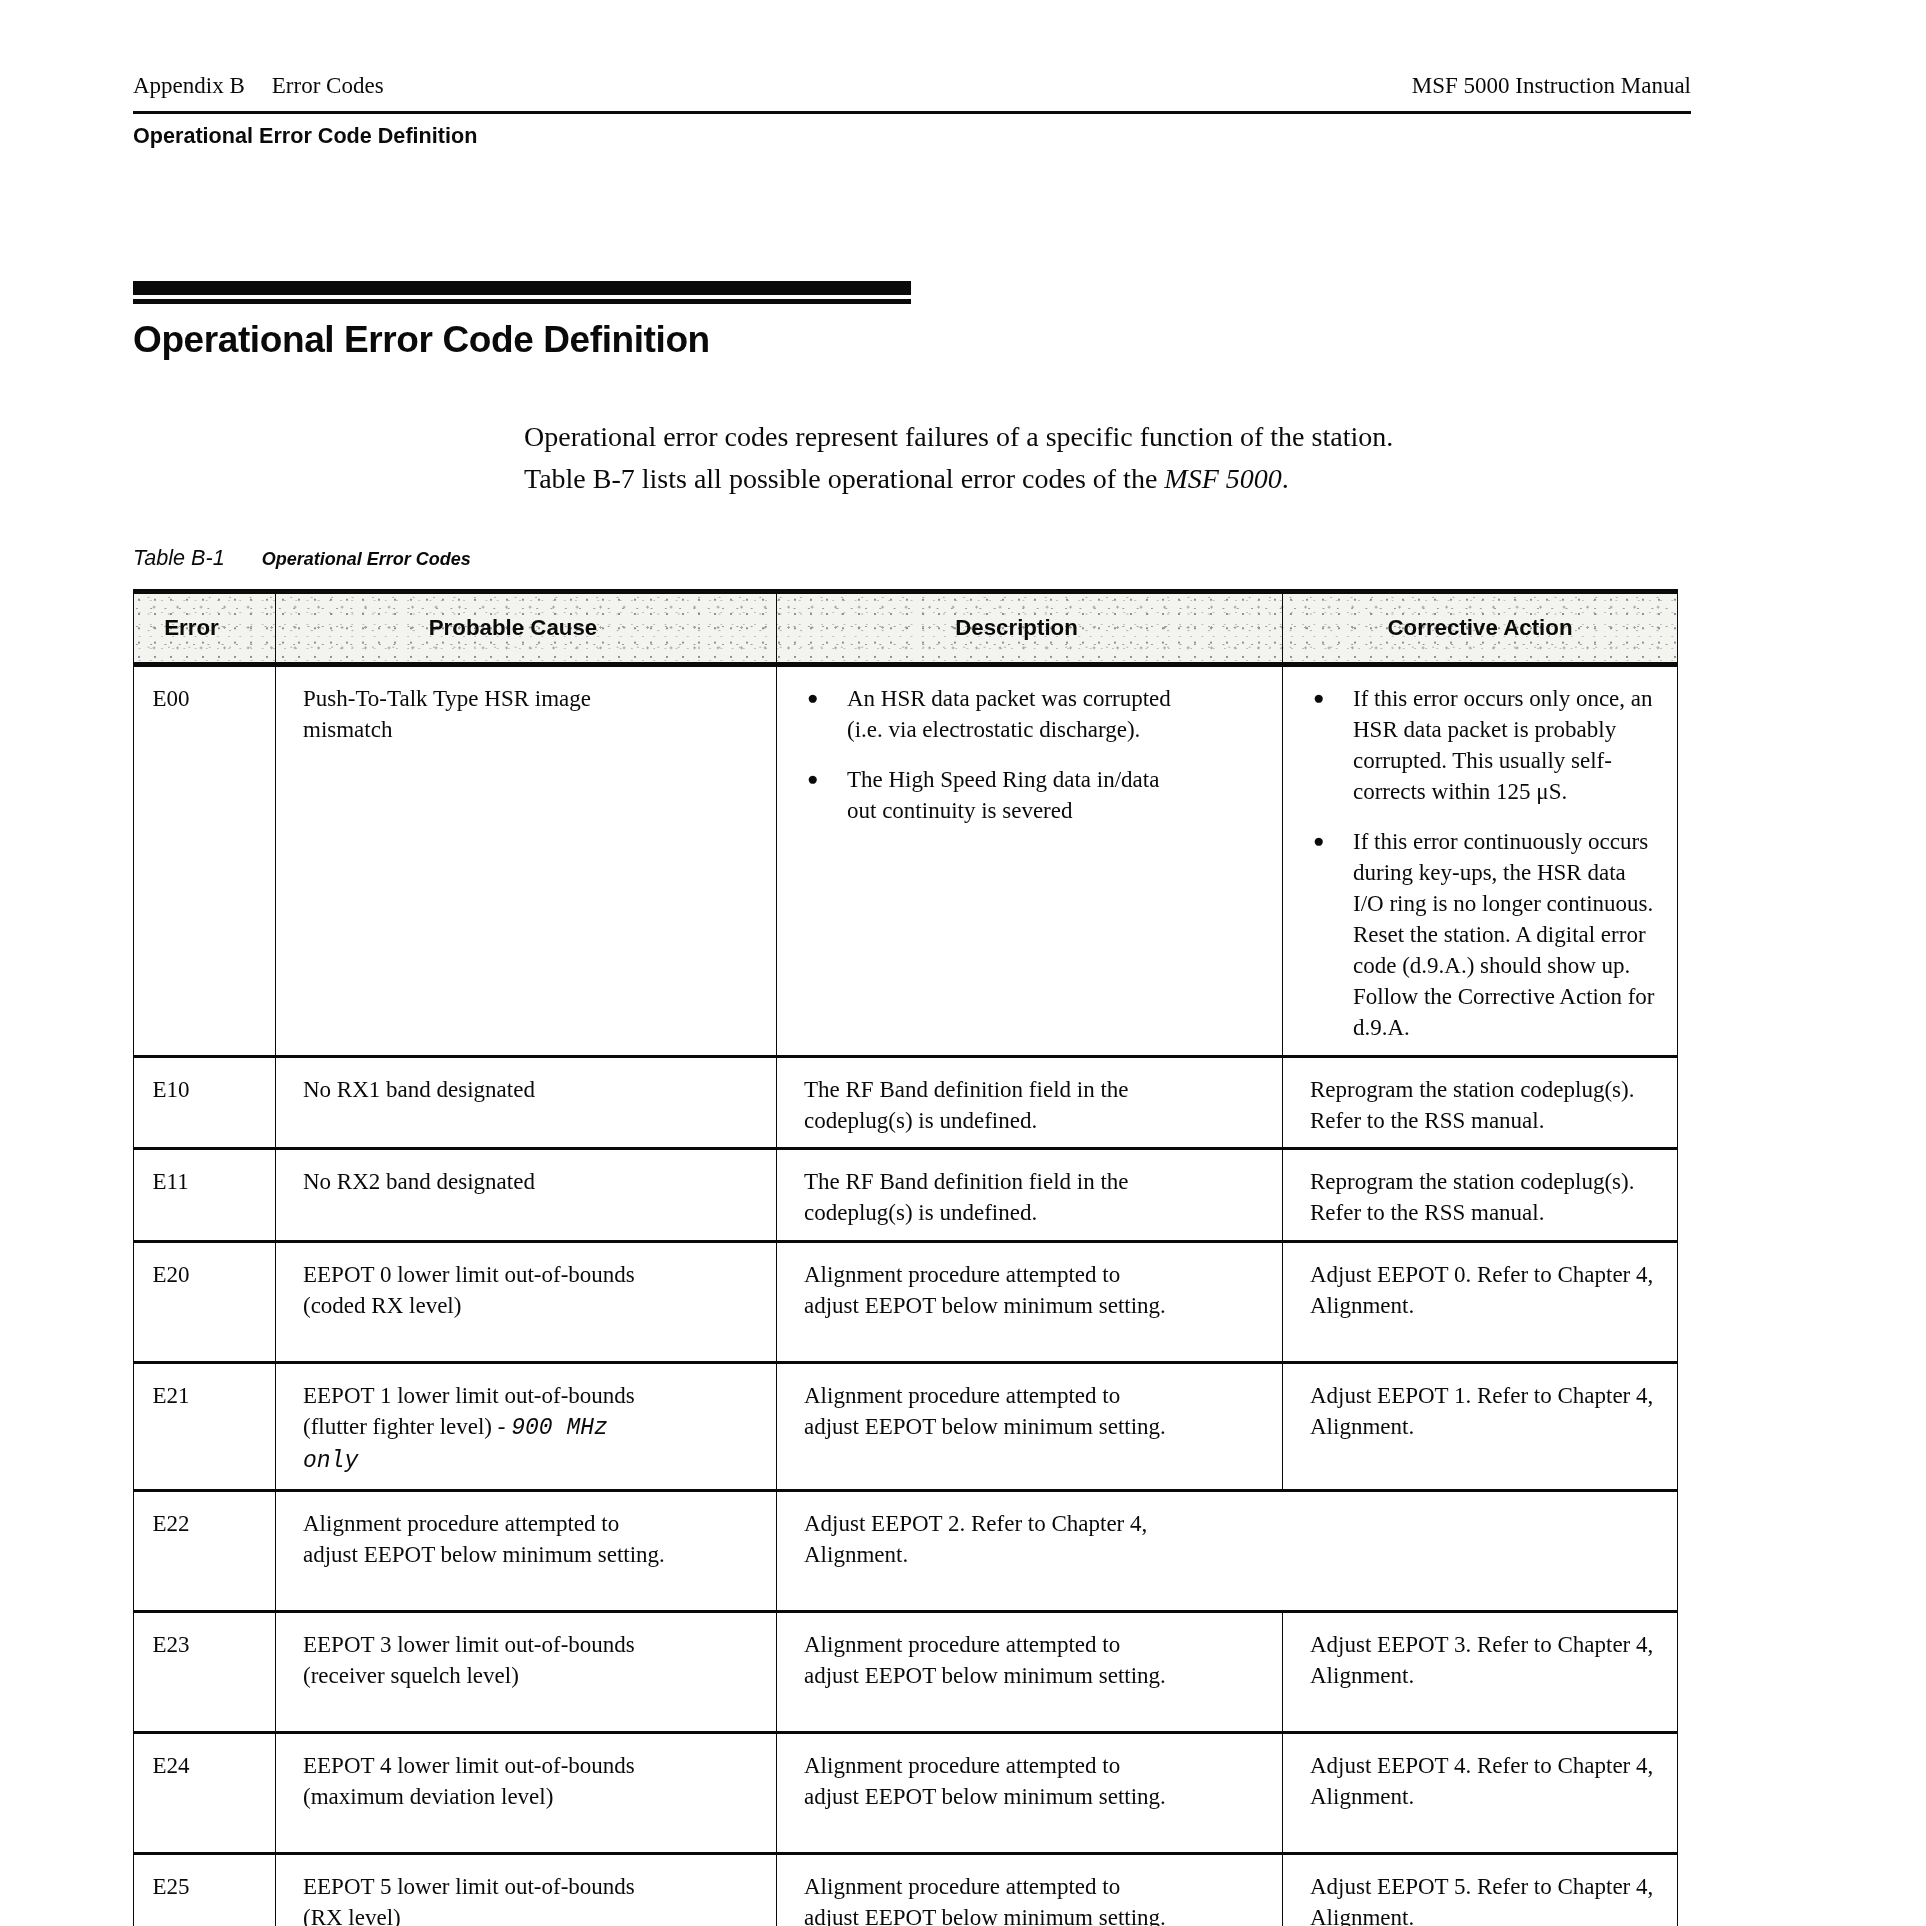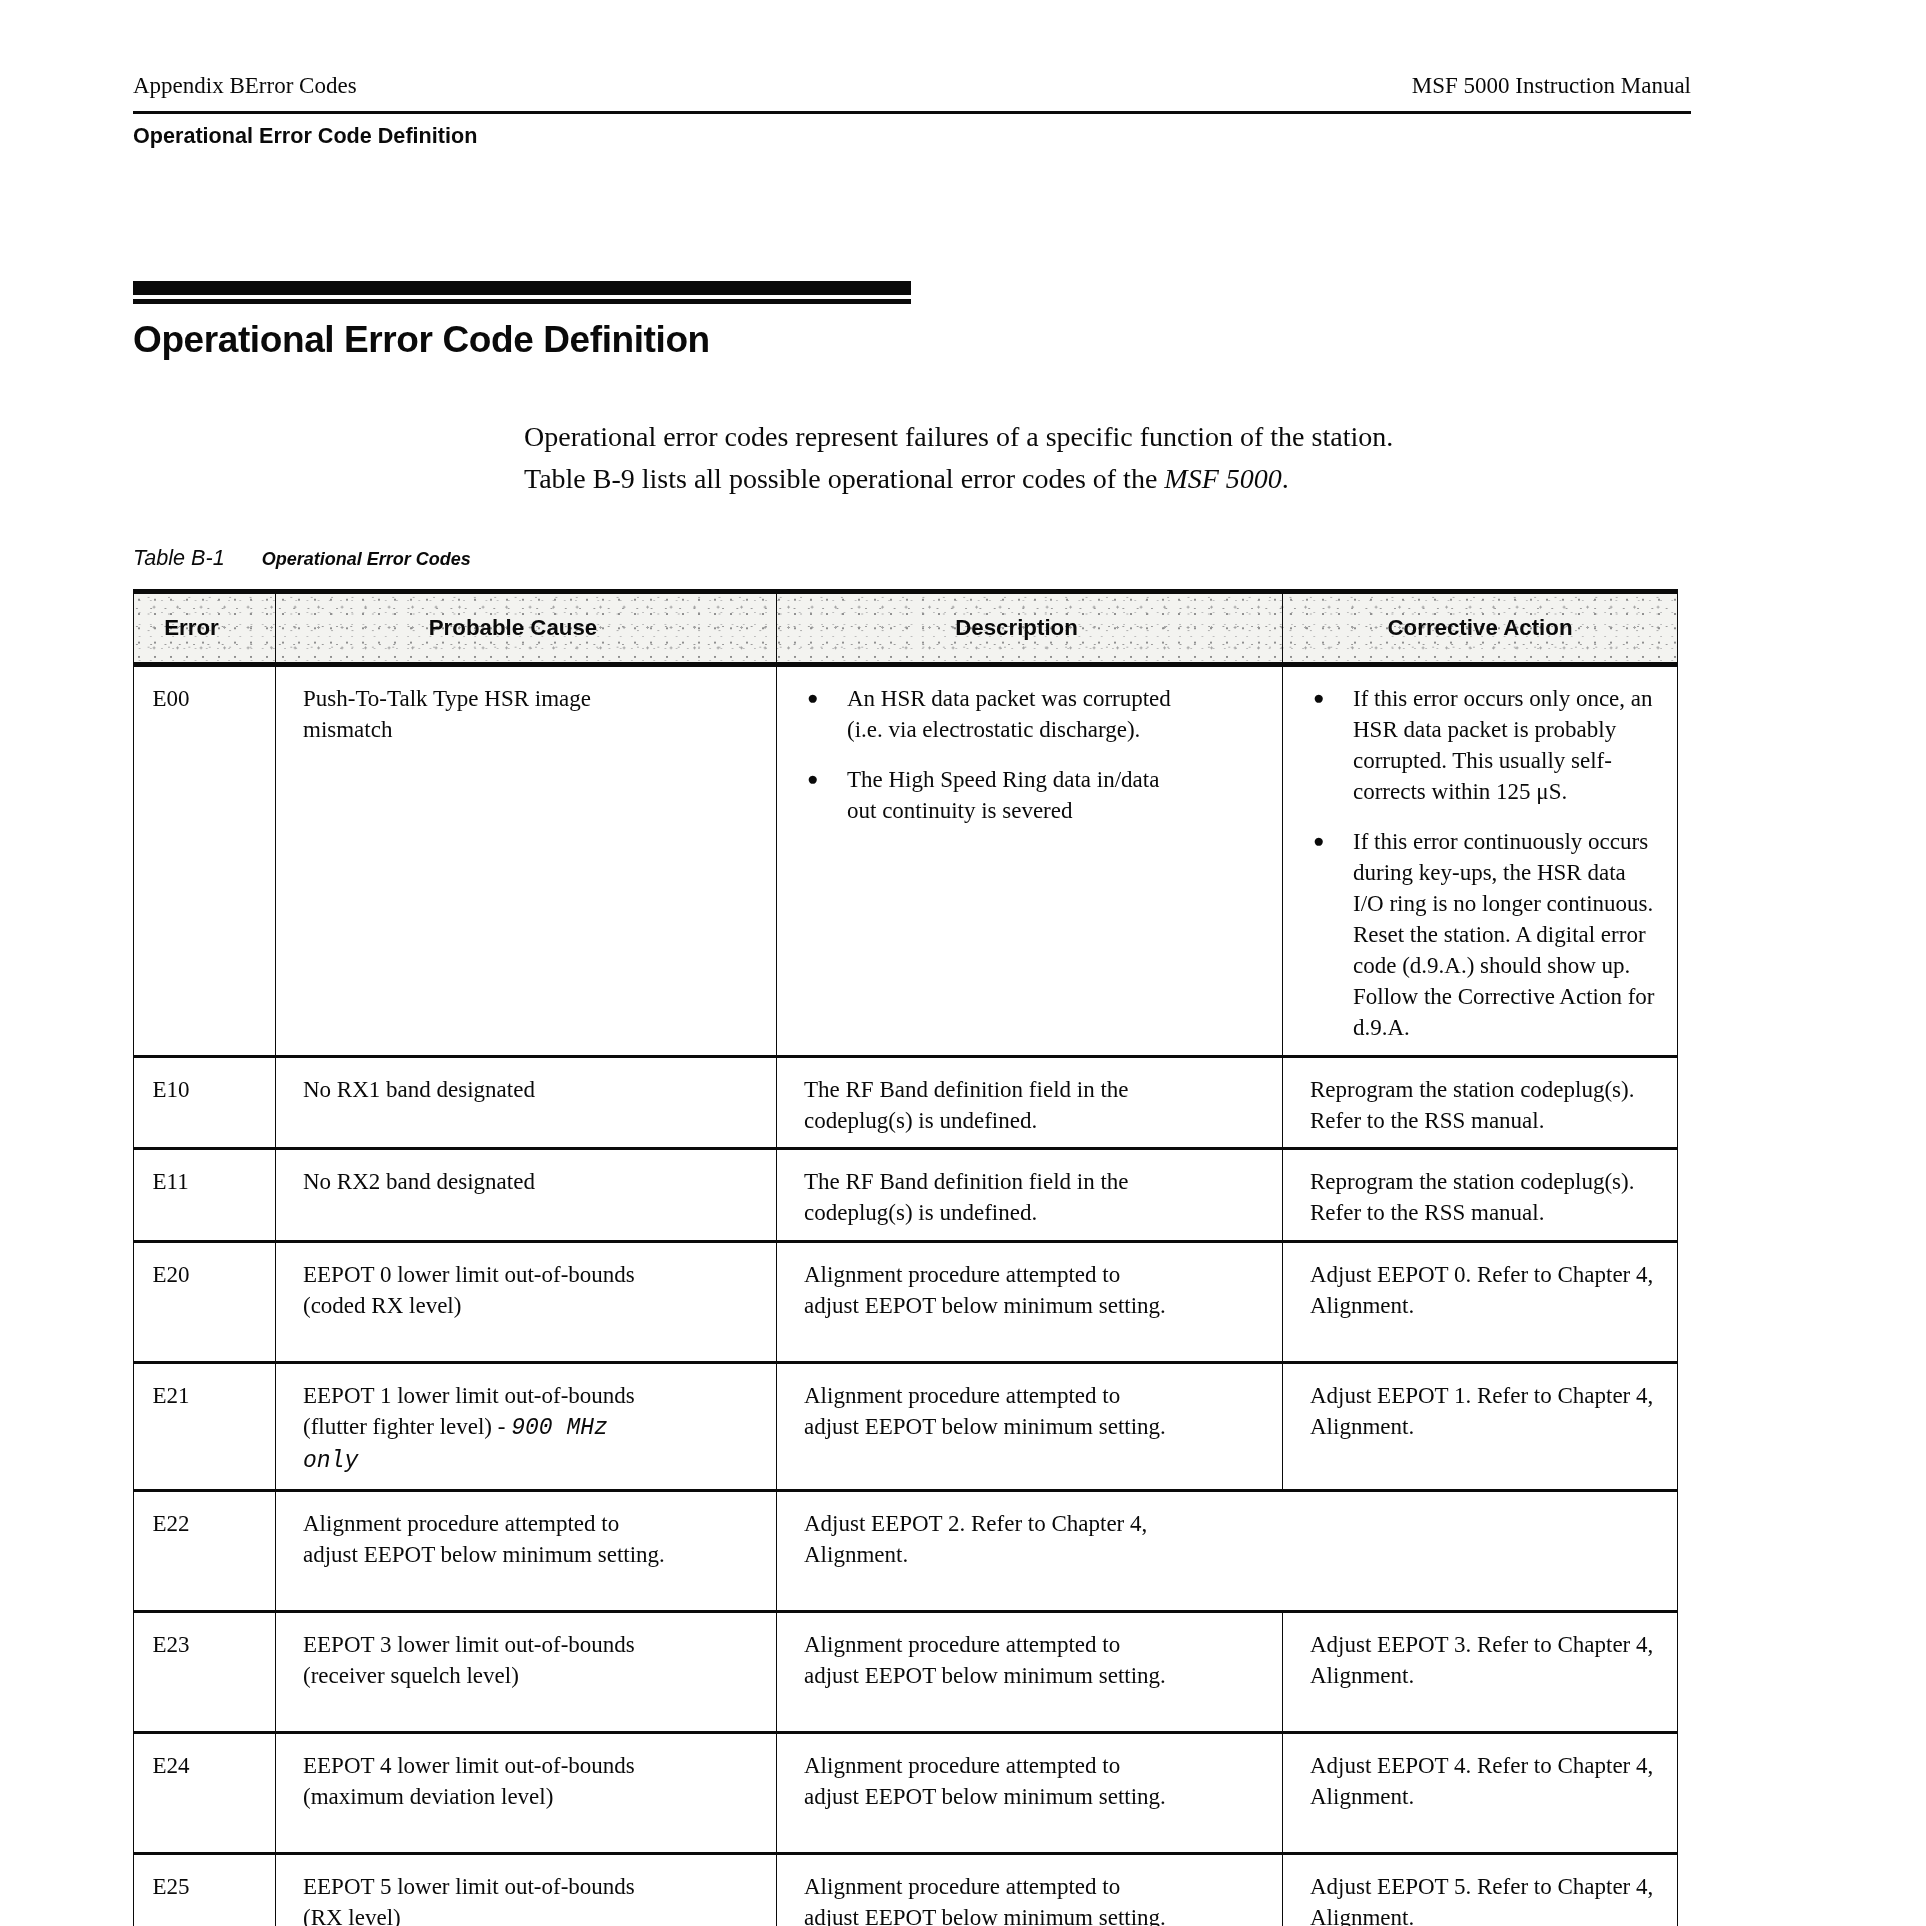--- a/index.html
+++ b/index.html
@@ -7,21 +7,21 @@
     width:1938px;height:2553px;overflow:hidden;position:relative;
     font-family:"Liberation Serif",serif;color:#0a0a0a;
     -webkit-font-smoothing:antialiased;
   }
   .content{padding:73px 247px 0 133px;}
 
   
   .runhead{display:flex;justify-content:space-between;align-items:baseline;
     font-size:23px;line-height:25.4px;}
   .runhead .left span{display:inline-block;}
-  .runhead .left .gap{text-align:center;}
+  .runhead .left .gap{margin-left:27px;text-align:center;}
   .head-rule{height:3.5px;background:#0a0a0a;margin-top:12.3px;}
   .subhead{font-family:"Liberation Sans",sans-serif;font-weight:bold;
     font-size:21.6px;line-height:23px;margin-top:10px;letter-spacing:0;}
 
   
   .bars{margin-top:134px;width:778px;}
   .bar-thick{height:14px;background:#0a0a0a;}
   .bar-thin{height:5.4px;background:#0a0a0a;margin-top:3.9px;}
   .page-title{font-family:"Liberation Sans",sans-serif;font-weight:bold;
     font-size:37px;line-height:40px;margin-top:16px;letter-spacing:-0.4px;}
@@ -88,21 +88,21 @@
 
   <div class="bars">
     <div class="bar-thick"></div>
     <div class="bar-thin"></div>
   </div>
 
   <h1 class="page-title" style="margin:0;margin-top:16px;">Operational Error Code Definition</h1>
 
   <div class="intro">
     <div>Operational error codes represent failures of a specific function of the station.</div>
-    <div><span>Table B-9 lists all possible operational error codes of the </span><span class="it">MSF 5000</span><span>.</span></div>
+    <div><span>Table B-7 lists all possible operational error codes of the </span><span class="it">MSF 5000</span><span>.</span></div>
   </div>
 
   <div class="caption">
     <span>Table B-1</span><span class="cap-title">Operational Error Codes</span>
   </div>
 
   <div class="tbl">
     <div class="t-row t-head">
       <div class="h-cell">Error</div>
       <div class="h-cell">Probable Cause</div>

